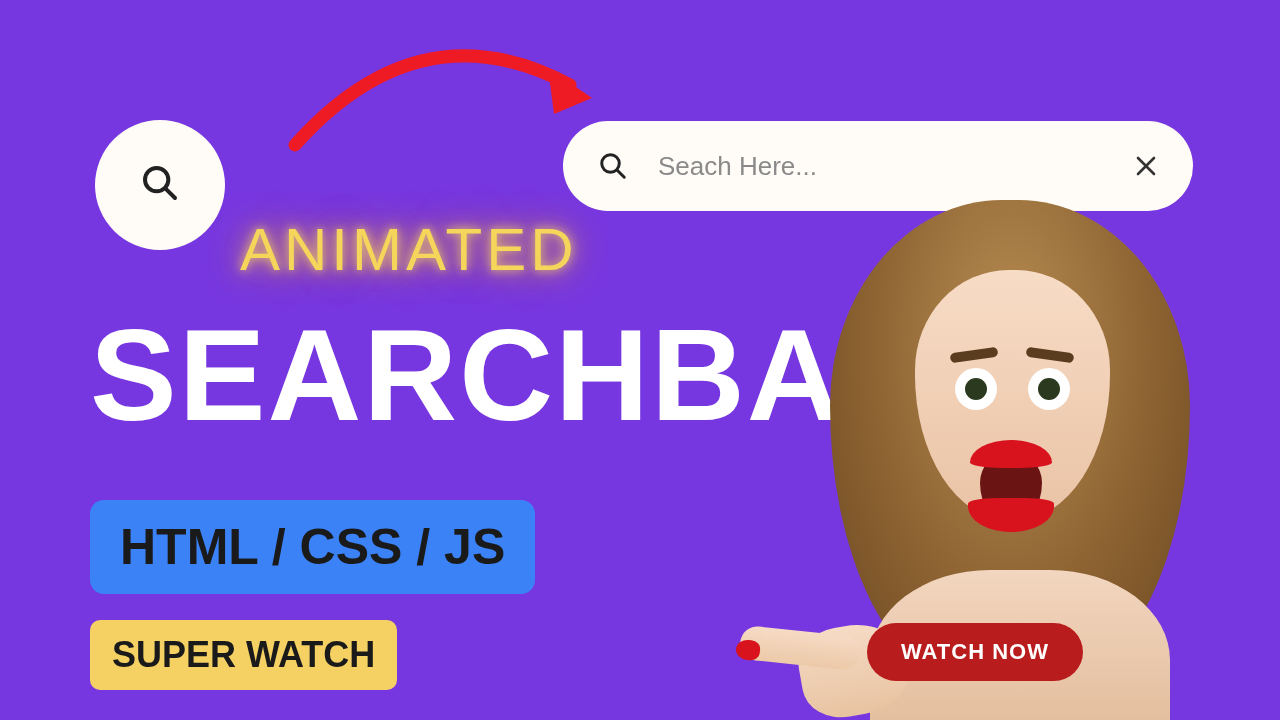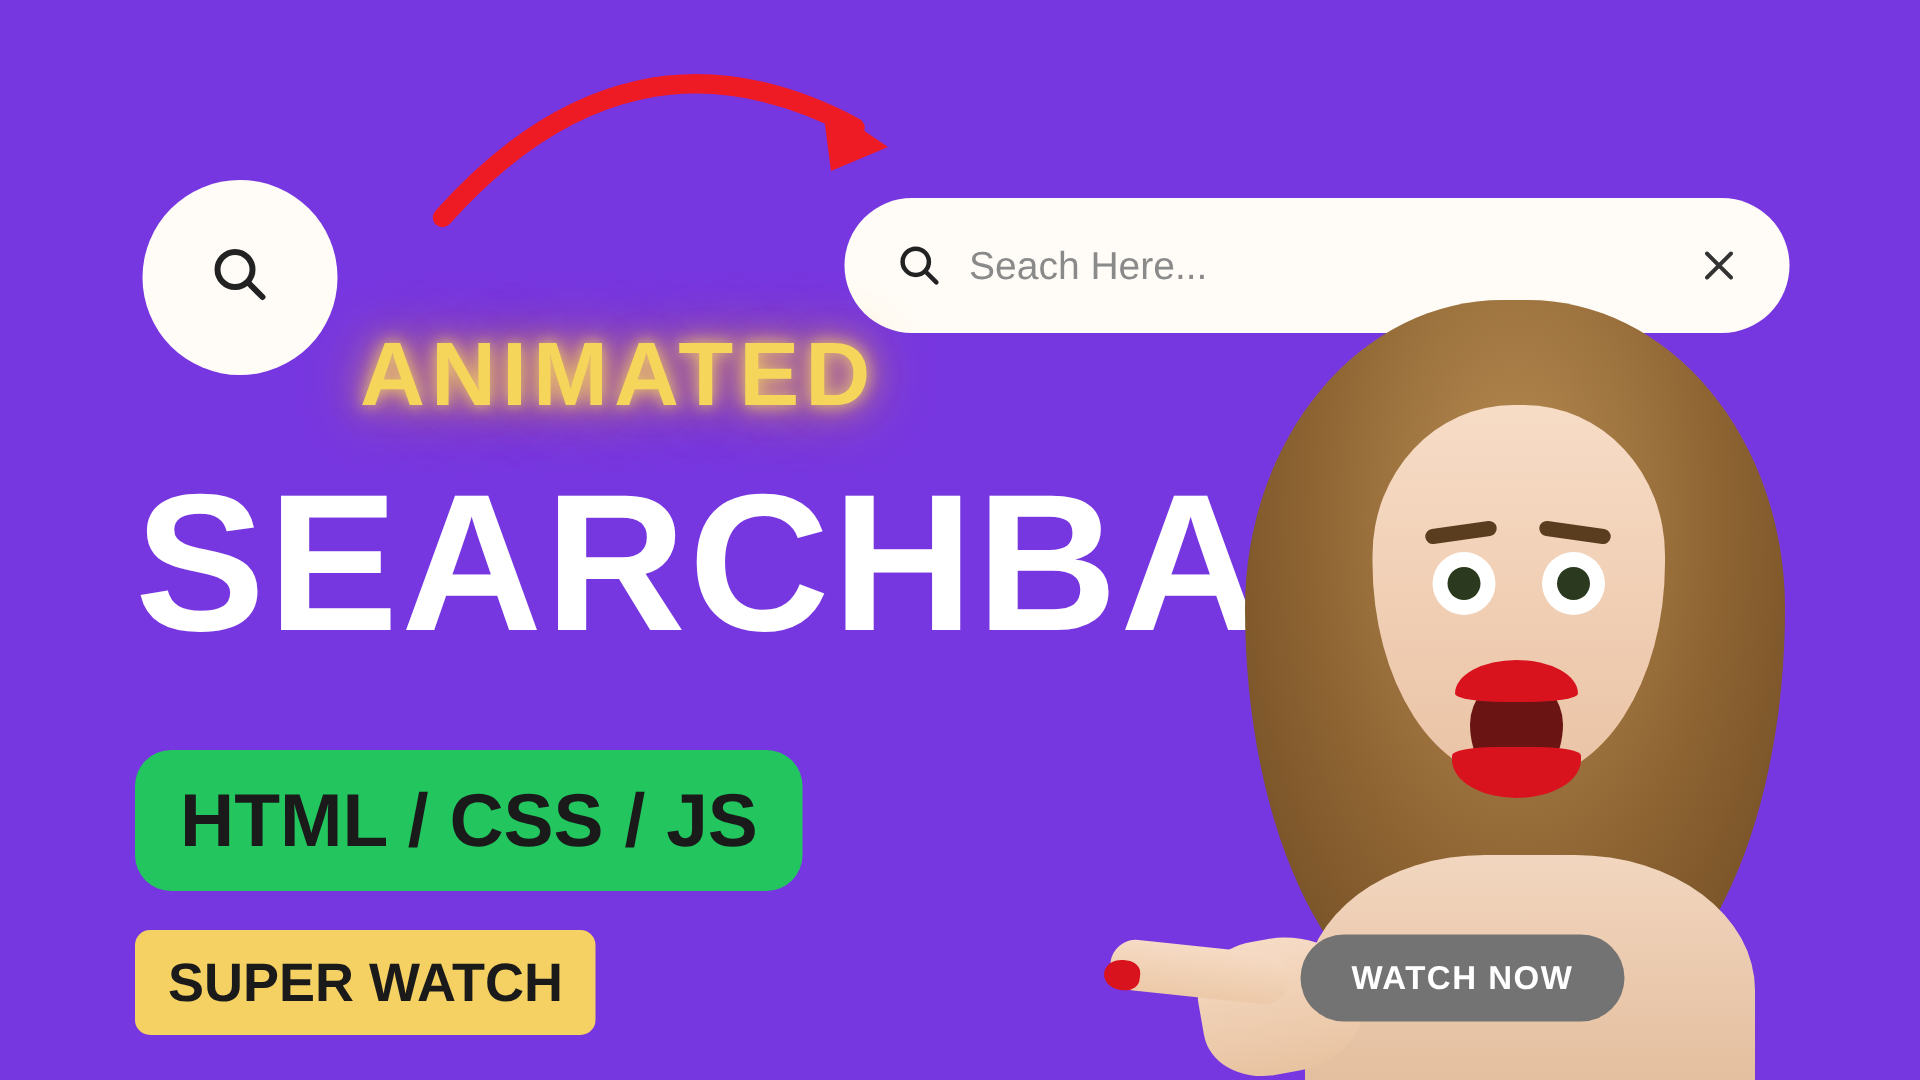--- a/index.html
+++ b/index.html
@@ -32,47 +32,47 @@
     position: absolute;
     top: 30px;
     left: 280px;
     width: 330px;
     height: 130px;
   }
 
   
   .search-bar {
     position: absolute;
-    top: 132px;
+    top: 121px;
     left: 563px;
     width: 630px;
     height: 90px;
     background: #fffcf7;
     border-radius: 50px;
     display: flex;
     align-items: center;
     padding: 0 35px;
-    gap: 18px;
+    gap: 30px;
   }
   .search-bar .search-icon svg { width: 30px; height: 30px; display:block; }
   .search-bar .placeholder {
     flex: 1;
     color: #8a8a8a;
     font-size: 26px;
     font-weight: 400;
   }
   .search-bar .close-icon svg { width: 24px; height: 24px; display:block; }
 
   
   .animated-text {
     position: absolute;
     top: 215px;
     left: 240px;
     font-size: 60px;
-    font-weight: 700;
+    font-weight: 400;
     letter-spacing: 4px;
     color: #f5d55a;
     text-shadow:
       0 0 10px rgba(255,220,100,0.8),
       0 0 20px rgba(255,200,60,0.6),
       0 0 35px rgba(255,180,40,0.5),
       0 0 50px rgba(255,160,20,0.4);
   }
 
   
@@ -85,47 +85,47 @@
     letter-spacing: 2px;
     color: #ffffff;
     line-height: 1;
   }
 
   
   .tech-badge {
     position: absolute;
     top: 500px;
     left: 90px;
-    background: #22c55e;
+    background: #3b82f6;
     color: #1a1a1a;
     font-size: 50px;
     font-weight: 900;
     padding: 18px 30px;
-    border-radius: 24px;
+    border-radius: 14px;
   }
 
   
   .easy-badge {
     position: absolute;
     top: 620px;
     left: 90px;
     background: #f5d062;
     color: #1a1a1a;
     font-size: 36px;
     font-weight: 900;
     padding: 14px 22px;
     border-radius: 10px;
   }
 
   
   .watch-badge {
     position: absolute;
     top: 623px;
     left: 867px;
-    background: #737373;
+    background: #b91c1c;
     color: #ffffff;
     font-size: 22px;
     font-weight: 900;
     letter-spacing: 1px;
     padding: 16px 34px;
     border-radius: 40px;
   }
 
   
   .person {

